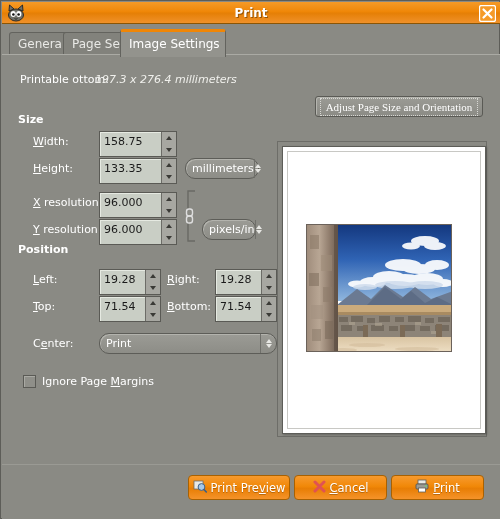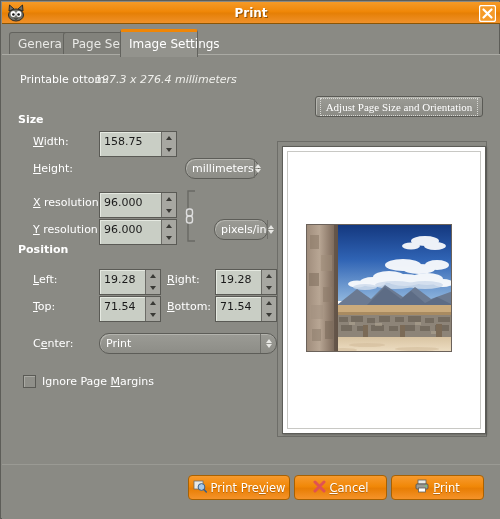--- a/index.html
+++ b/index.html
@@ -164,21 +164,21 @@
         <rect x="0.5" y="0.5" width="16" height="16" rx="2" fill="#f59a28" stroke="#ffffff" stroke-width="1.3"></rect>
         <path d="M4.5 4.5 L12.5 12.5 M12.5 4.5 L4.5 12.5" stroke="#ffffff" stroke-width="2.2" stroke-linecap="round"></path>
       </svg>
     </span>
   </div>
 
   <div class="notebook">
     <div class="tabrow">
       <div class="tab" style="left:7px;width:60px;">General</div>
       <div class="tab" style="left:61px;width:76px;">Page Setup</div>
-      <div class="tab active" style="left:118px;width:78px;">Image Settings</div>
+      <div class="tab active" style="left:118px;width:106px;">Image Settings</div>
     </div>
     <div class="tab-sep"></div>
 
     <div class="page">
 
       <div style="position:absolute;left:18px;top:18px;" class="lbl">Printable ottom:</div>
       <div style="position:absolute;left:93px;top:18px;" class="lbl italic">197.3 x 276.4 millimeters</div>
 
       <div class="btn" style="left:313px;top:41px;width:168px;height:21px;">
         <span class="inner">Adjust Page Size and Orientation</span>
@@ -189,20 +189,27 @@
       <div style="position:absolute;left:31px;top:80px;" class="lbl"><u>W</u>idth:</div>
       <div class="spin" style="left:97px;top:76px;width:78px;">
         <span class="val">158.75</span>
         <span class="arrows">
             <span class="up"></span>
             <span class="down"></span>
           </span>
       </div>
 
       <div style="position:absolute;left:31px;top:107px;" class="lbl"><u>H</u>eight:</div>
+      <div class="spin" style="left:97px;top:103px;width:78px;">
+        <span class="val">133.35</span>
+        <span class="arrows">
+            <span class="up"></span>
+            <span class="down"></span>
+          </span>
+      </div>
 
       <div class="combo" style="left:183px;top:103px;width:74px;">
         <span class="ctext">millimeters</span>
         <span class="carrow">
             <i class="u"></i>
             <i class="d"></i>
           </span>
       </div>
 
       <div style="position:absolute;left:31px;top:141px;" class="lbl"><u>X</u> resolution:</div>
@@ -225,21 +232,21 @@
 
       <span class="chain" style="top:133px;">
         <svg width="14" height="56" viewBox="0 0 14 56">
           <path d="M11 3 L4 3 L4 22" stroke="#6a6a64" stroke-width="1.4" fill="none"></path>
           <path d="M11 53 L4 53 L4 34" stroke="#6a6a64" stroke-width="1.4" fill="none"></path>
           <rect x="2.5" y="21" width="6" height="7" rx="2.5" fill="none" stroke="#dedede" stroke-width="1.4"></rect>
           <rect x="2.5" y="28" width="6" height="7" rx="2.5" fill="none" stroke="#dedede" stroke-width="1.4"></rect>
         </svg>
       </span>
 
-      <div class="combo" style="left:200px;top:164px;width:54px;margin-left:12px;">
+      <div class="combo" style="left:200px;top:164px;width:54px;">
         <span class="ctext">pixels/in</span>
         <span class="carrow">
             <i class="u"></i>
             <i class="d"></i>
           </span>
       </div>
 
       <div style="position:absolute;left:16px;top:188px;" class="section-head">Position</div>
 
       <div style="position:absolute;left:31px;top:218px;" class="lbl"><u>L</u>eft:</div>

